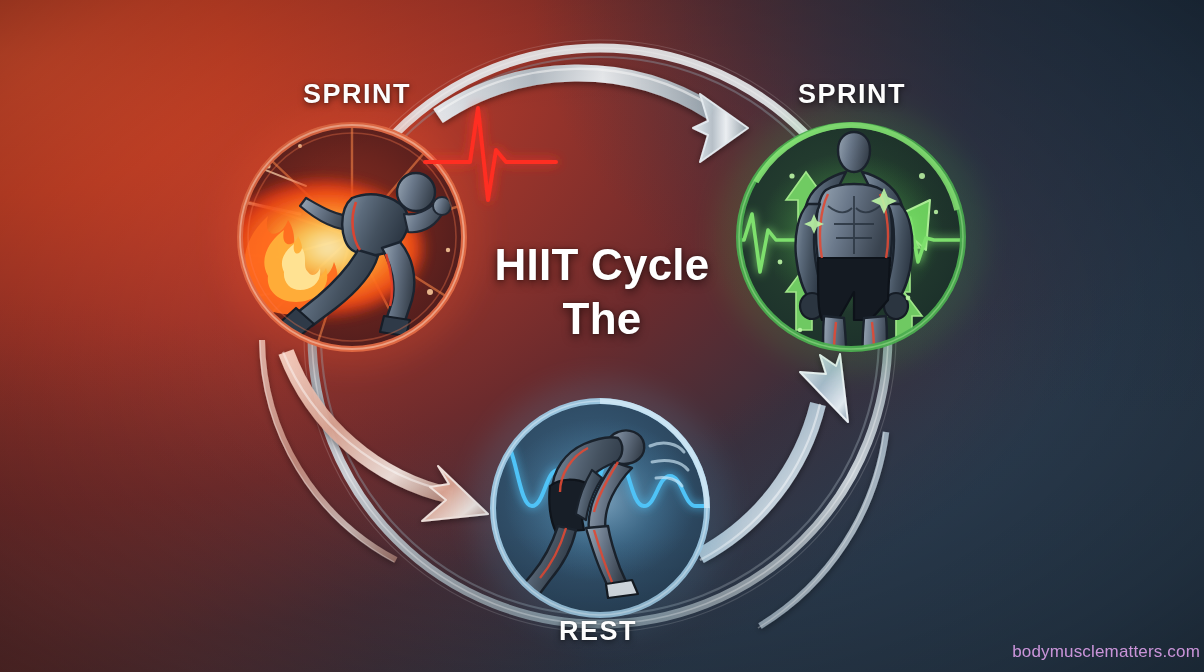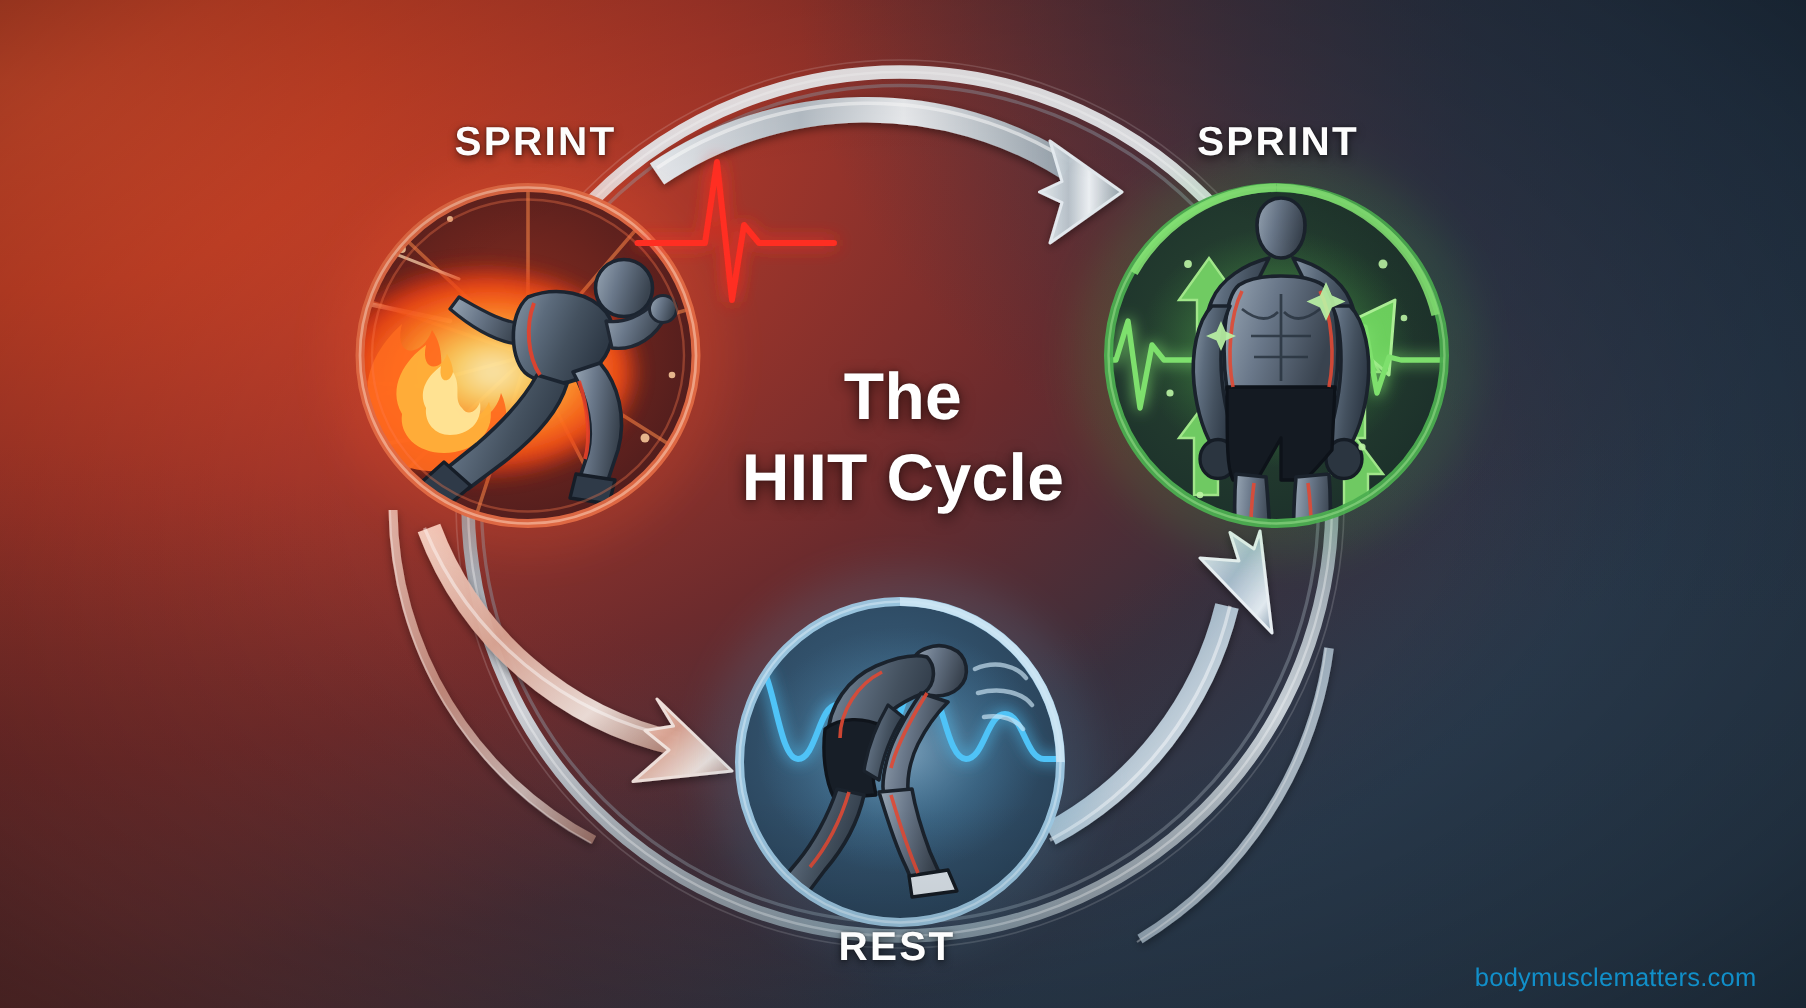--- a/index.html
+++ b/index.html
@@ -74,23 +74,23 @@
     font-size: 44px;
     font-weight: bold;
     line-height: 1.22;
     letter-spacing: 0.005em;
     text-shadow: 0 3px 10px rgba(0,0,0,0.6), 0 0 3px rgba(0,0,0,0.35);
   }
   #center-title .t-line { display: block; }
 
   #watermark {
     position: absolute;
-    right: 33px;
+    right: 4px;
     bottom: 10px;
-    color: #0ea5e9;
+    color: #f0abfc;
     font-size: 17px;
     letter-spacing: 0.01em;
     opacity: 0.82;
   }
 </style>
 </head>
 <body>
 
 <div id="stage">
 
@@ -479,19 +479,19 @@
 
   <div class="bg-vignette"></div>
 
   <div class="label" id="label-sprint">SPRINT</div>
 
   <div class="label" id="label-adapt">SPRINT</div>
 
   <div class="label" id="label-rest">REST</div>
 
   <div id="center-title">
+    <span class="t-line">HIIT Cycle</span>
     <span class="t-line">The</span>
-    <span class="t-line">HIIT Cycle</span>
   </div>
 
   <div id="watermark">bodymusclematters.com</div>
 
 </div>
 
 </body></html>

